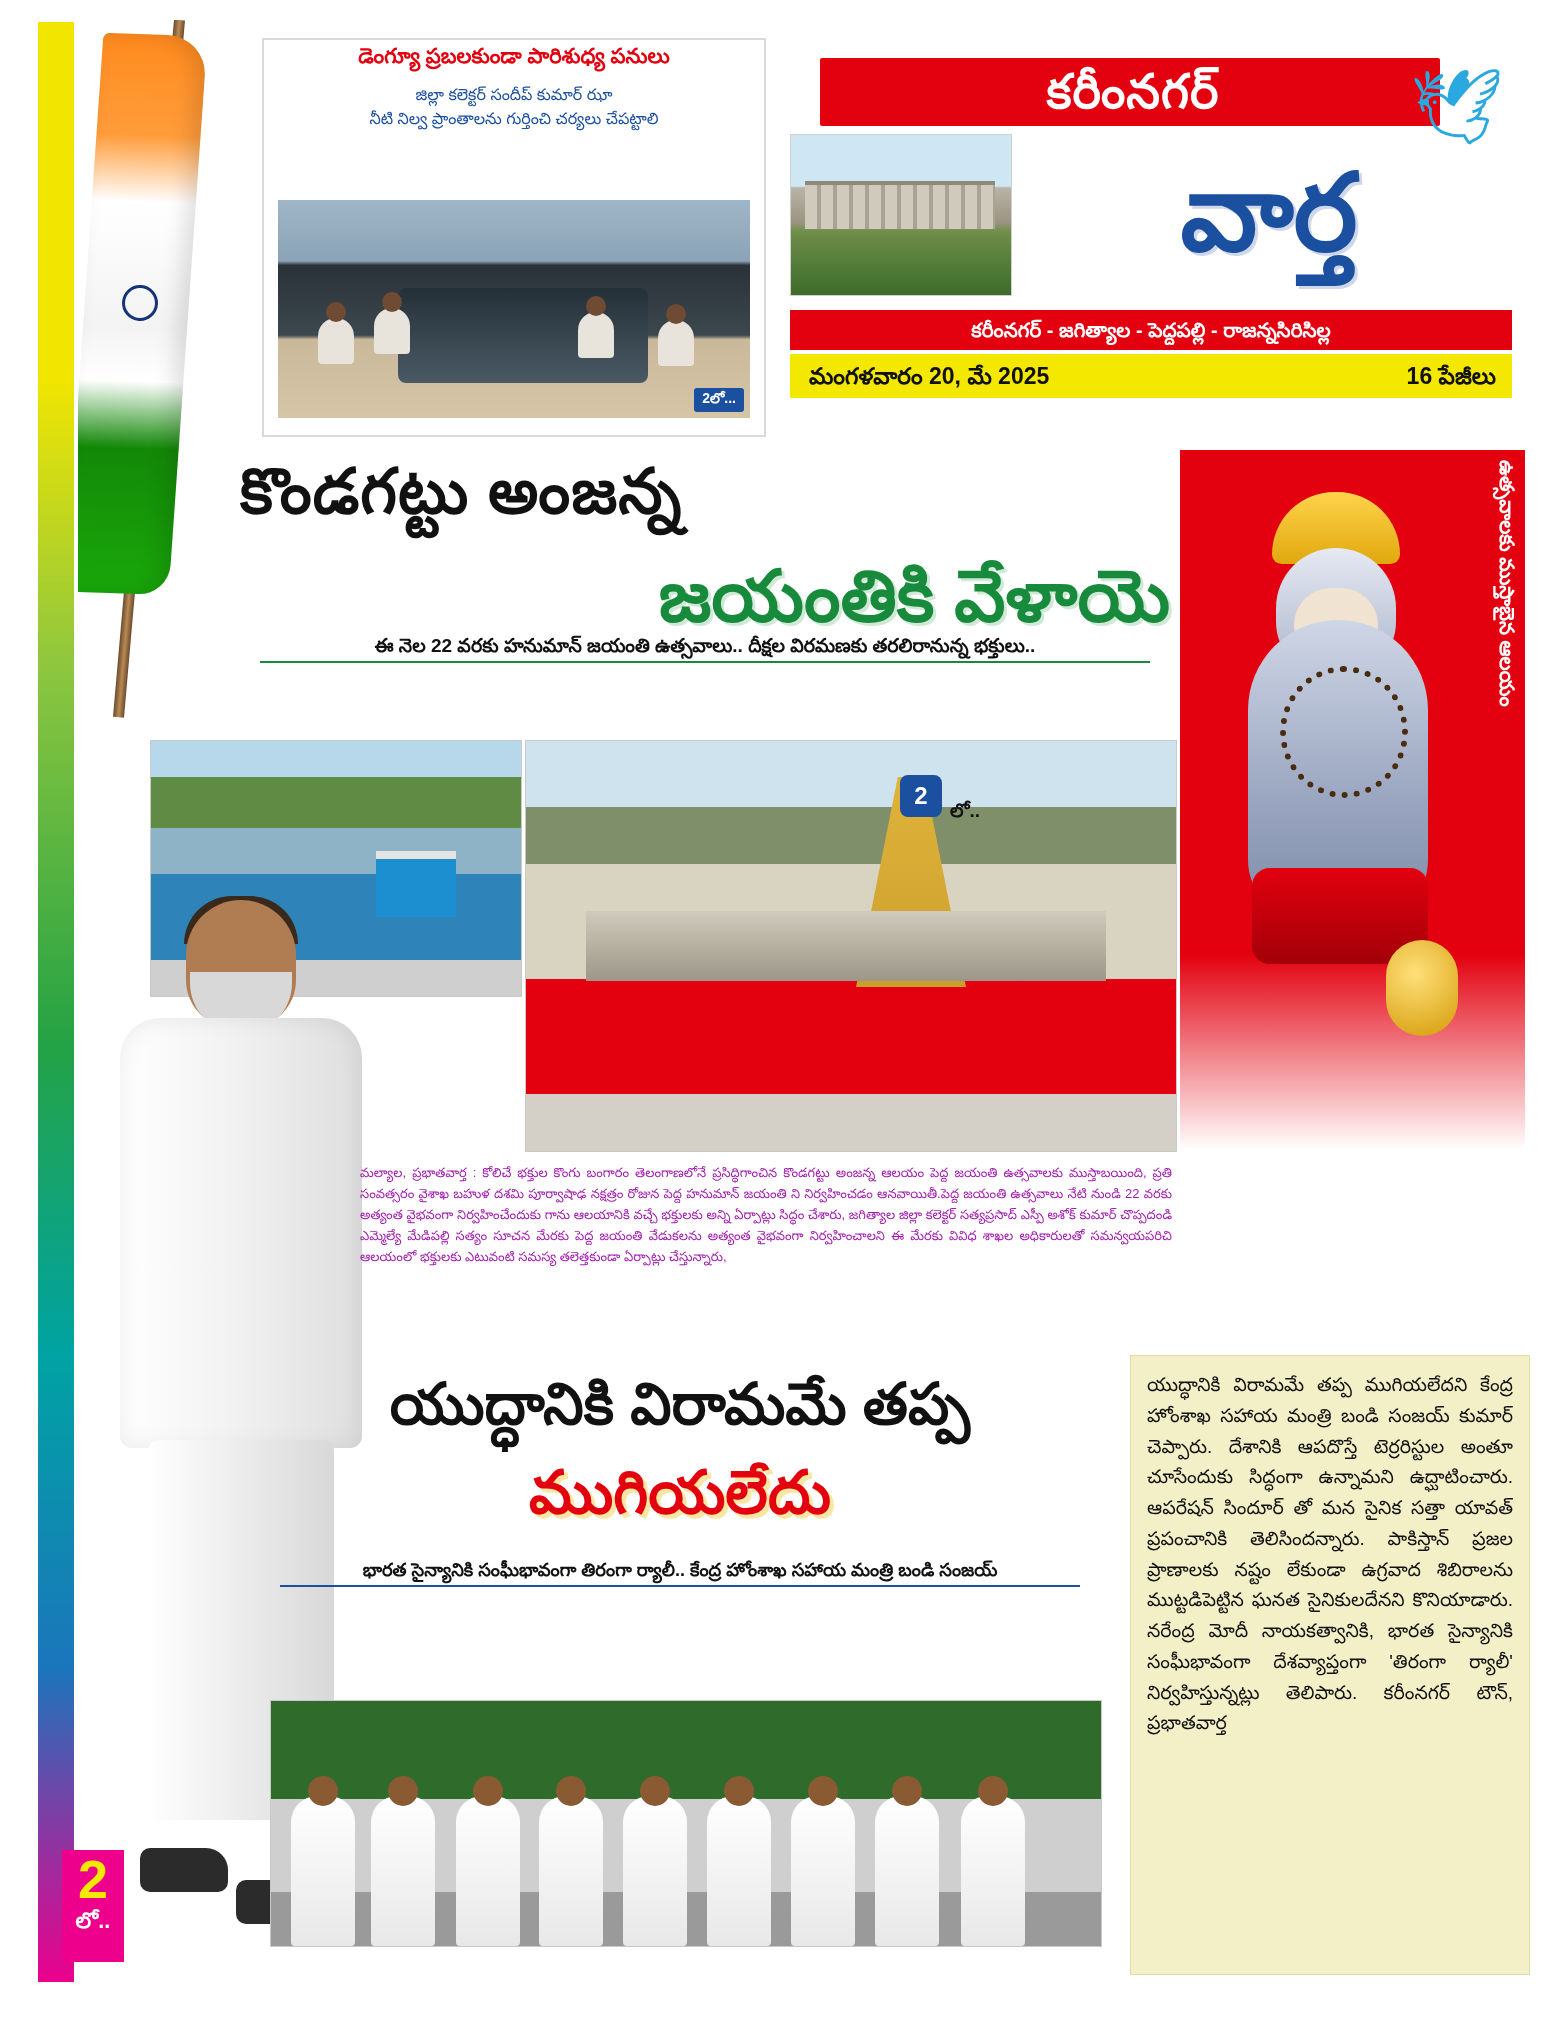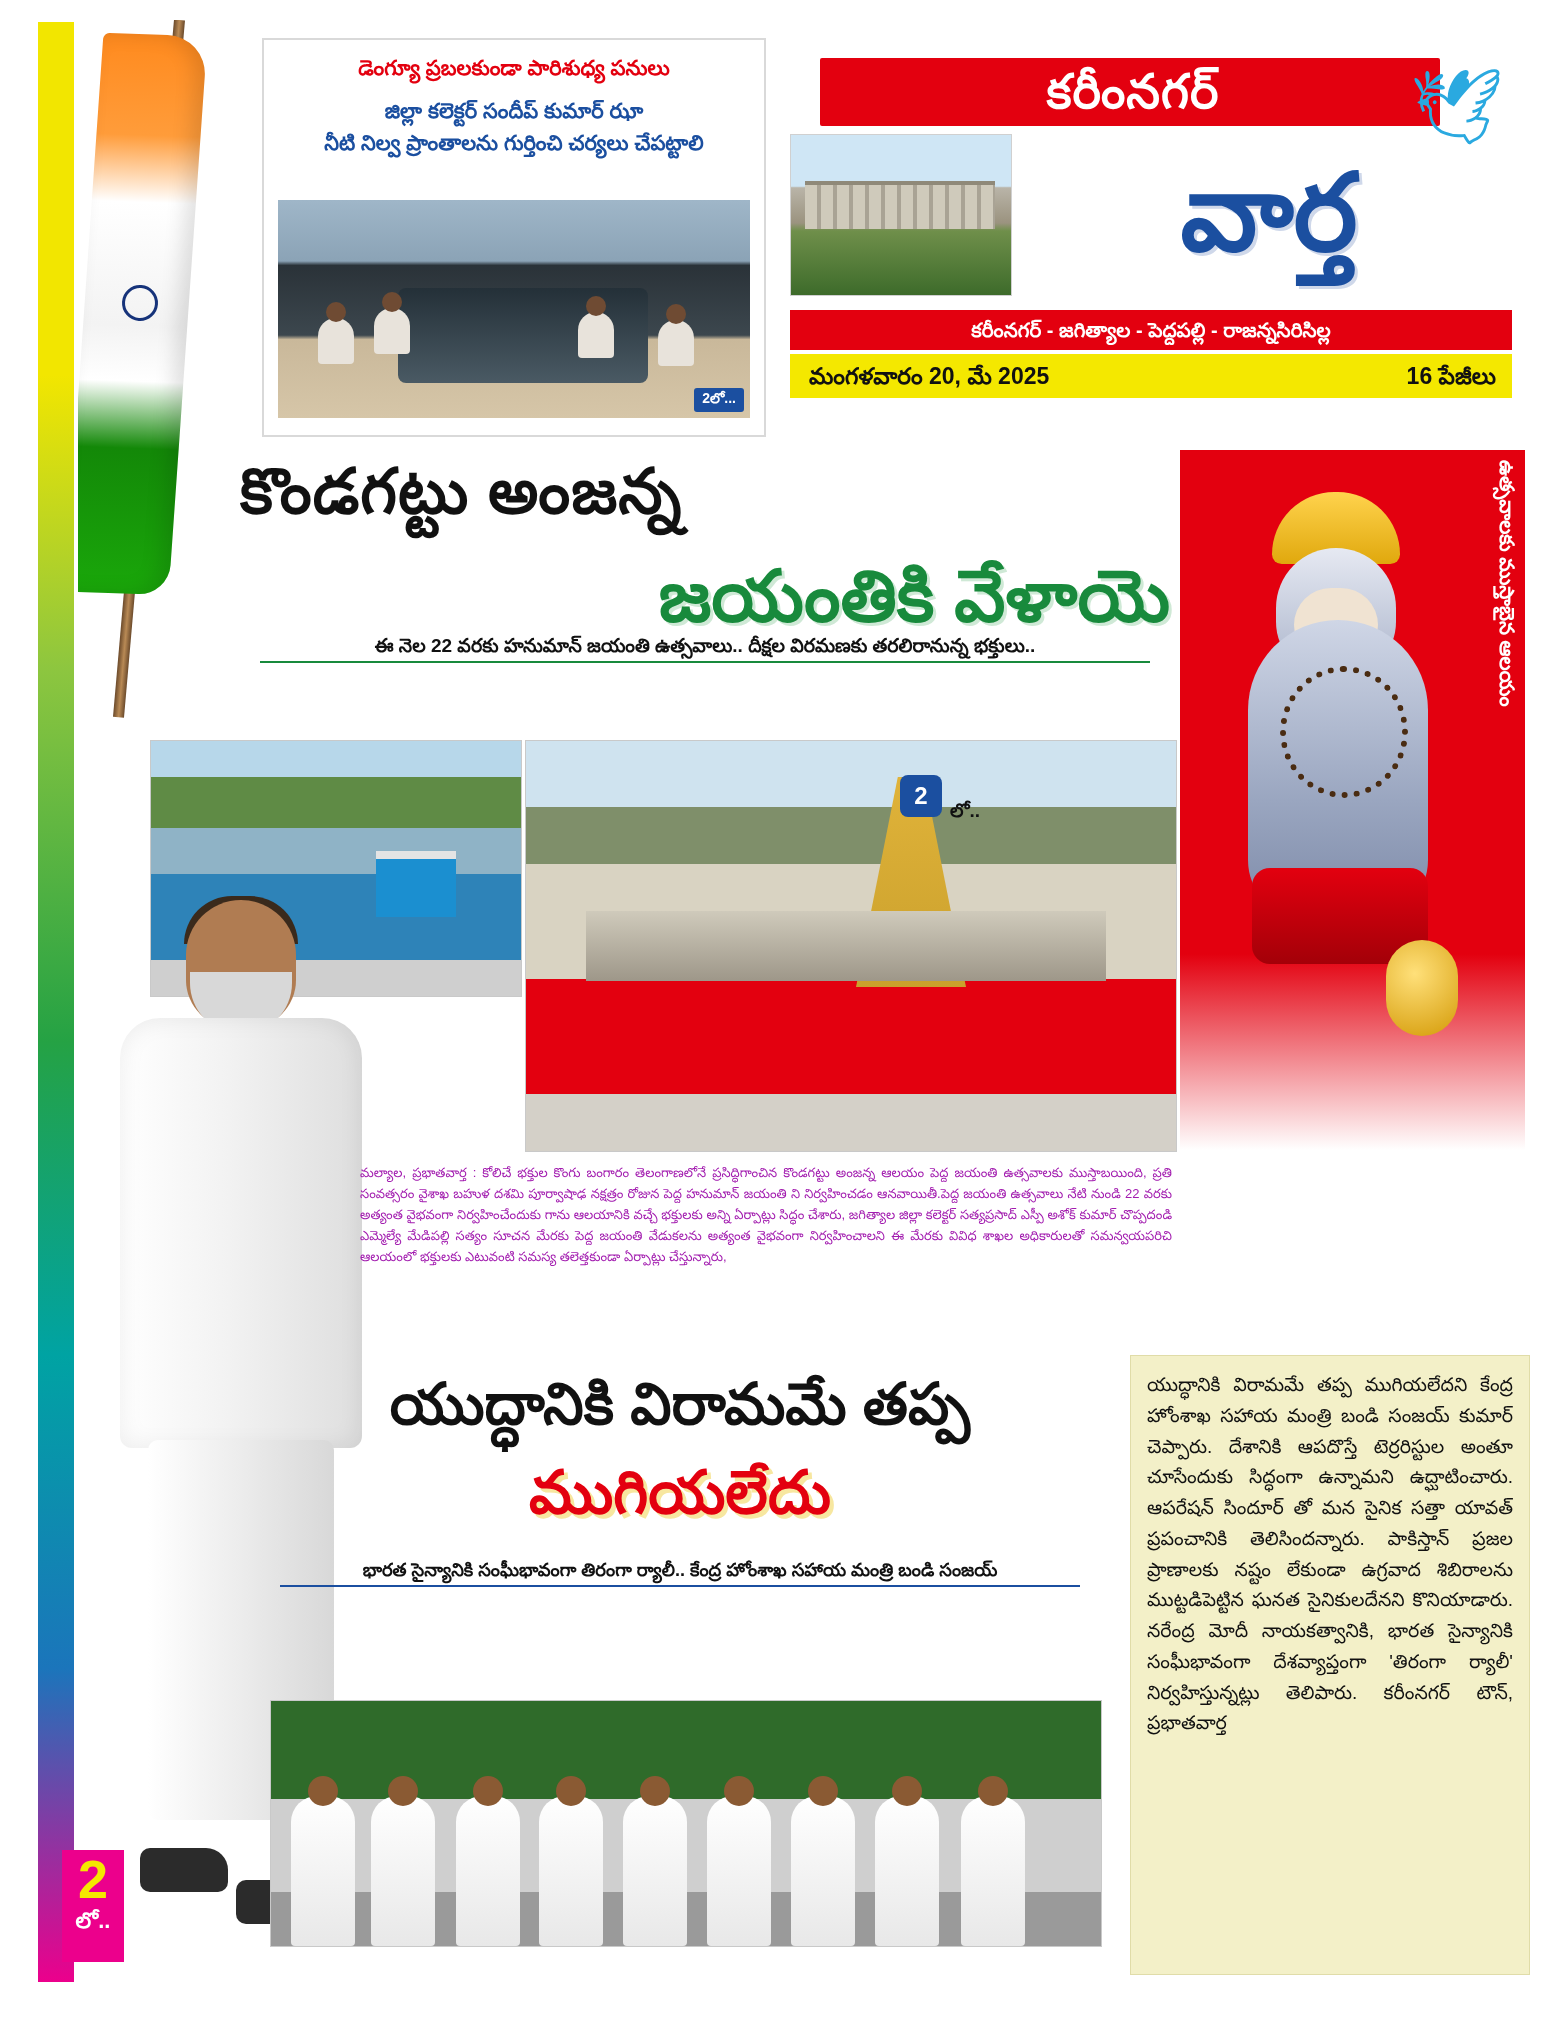--- a/index.html
+++ b/index.html
@@ -73,26 +73,26 @@
     left: 262px; top: 38px;
     width: 500px; height: 395px;
     border: 2px solid #d9d9d9;
     background: #ffffff;
   }
   .topbox .head1 {
     color: #e3000f;
     font-weight: bold;
     font-size: 21px;
     text-align: center;
-    margin-top: 16px;
+    margin-top: 4px;
   }
   .topbox .head2 {
     color: #1b4fa0;
-    font-weight: bold;
-    font-size: 21px;
+    font-weight: normal;
+    font-size: 16px;
     text-align: center;
     line-height: 1.5;
     margin-top: 10px;
   }
   .topbox .photo {
     position: absolute;
     left: 14px; top: 160px;
     width: 472px; height: 218px;
     background:
       linear-gradient(to bottom, #9fb6c8 0%, #8ba3b6 28%, #2a3238 30%, #3c474e 62%, #c9b89a 64%, #d6c6a8 100%);

